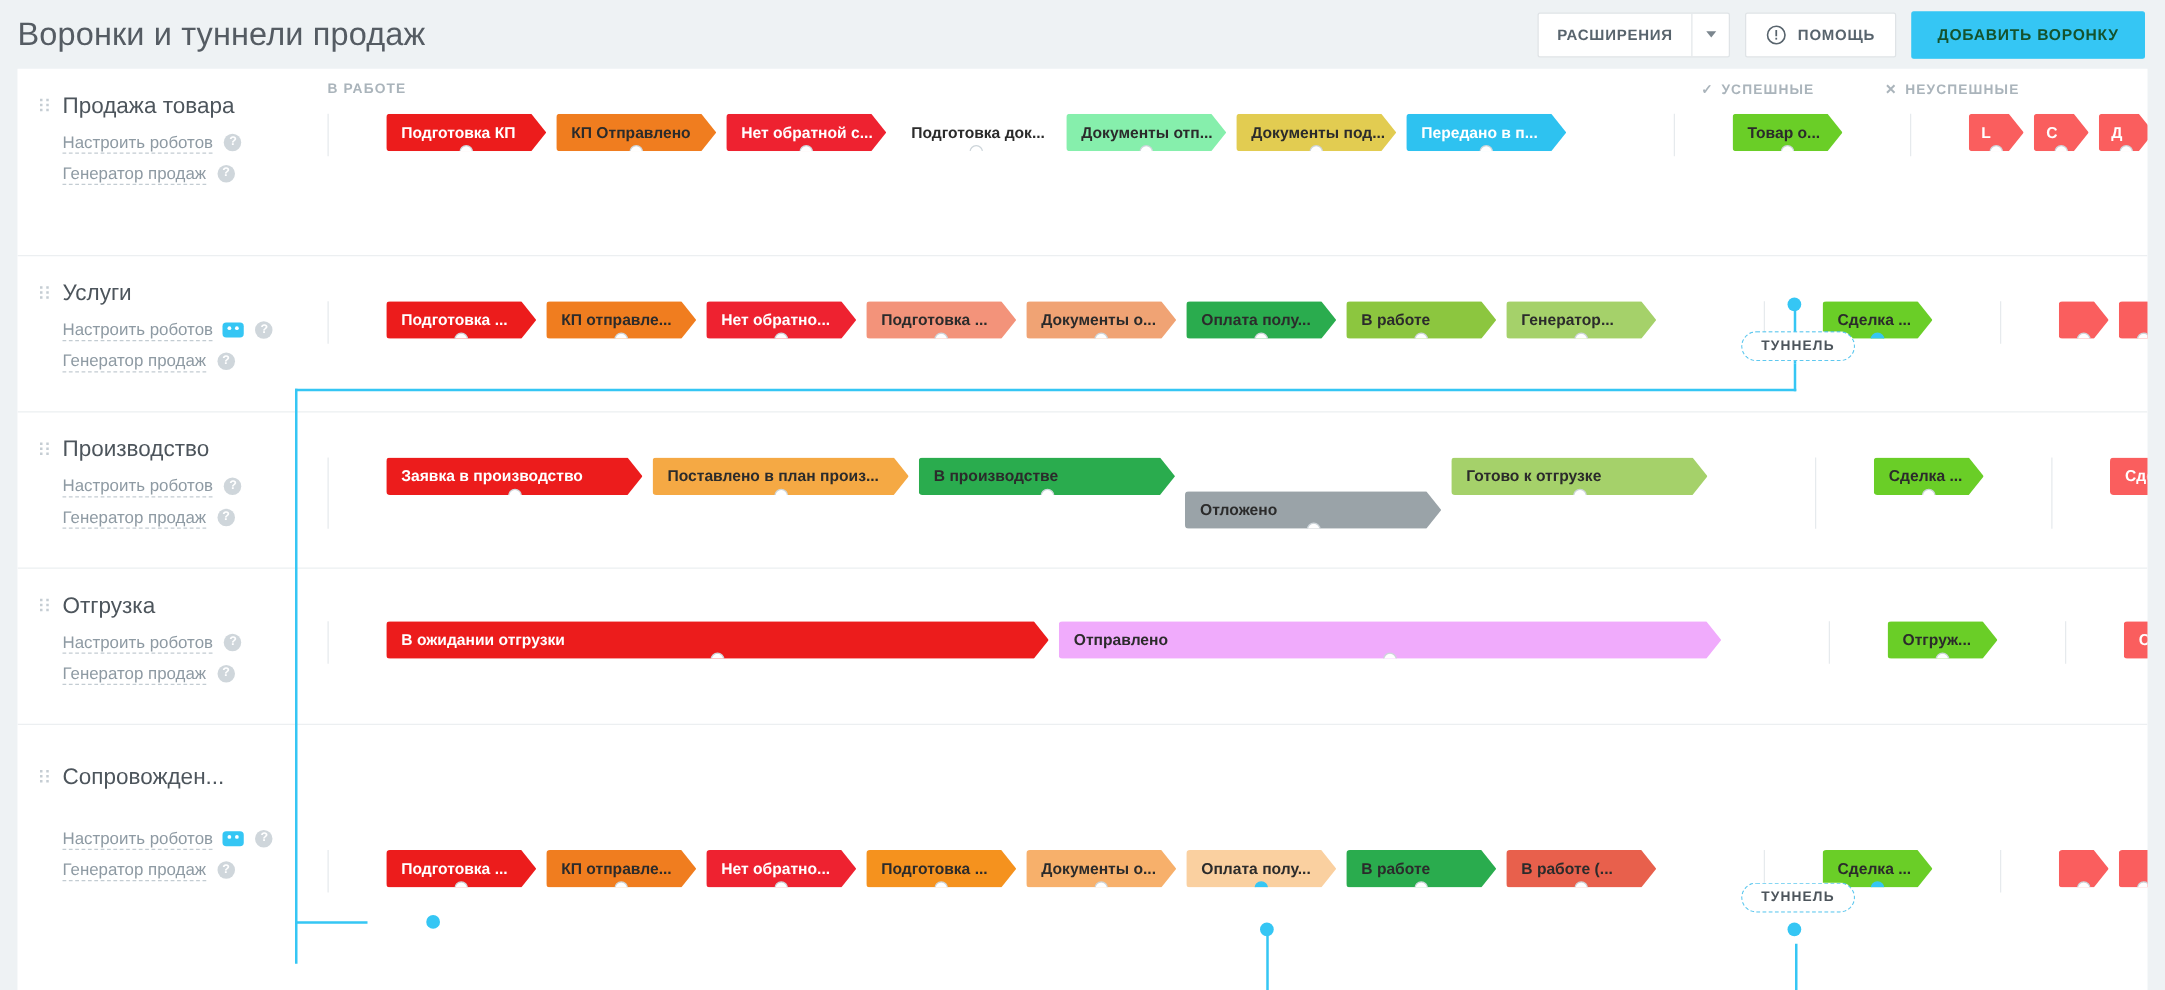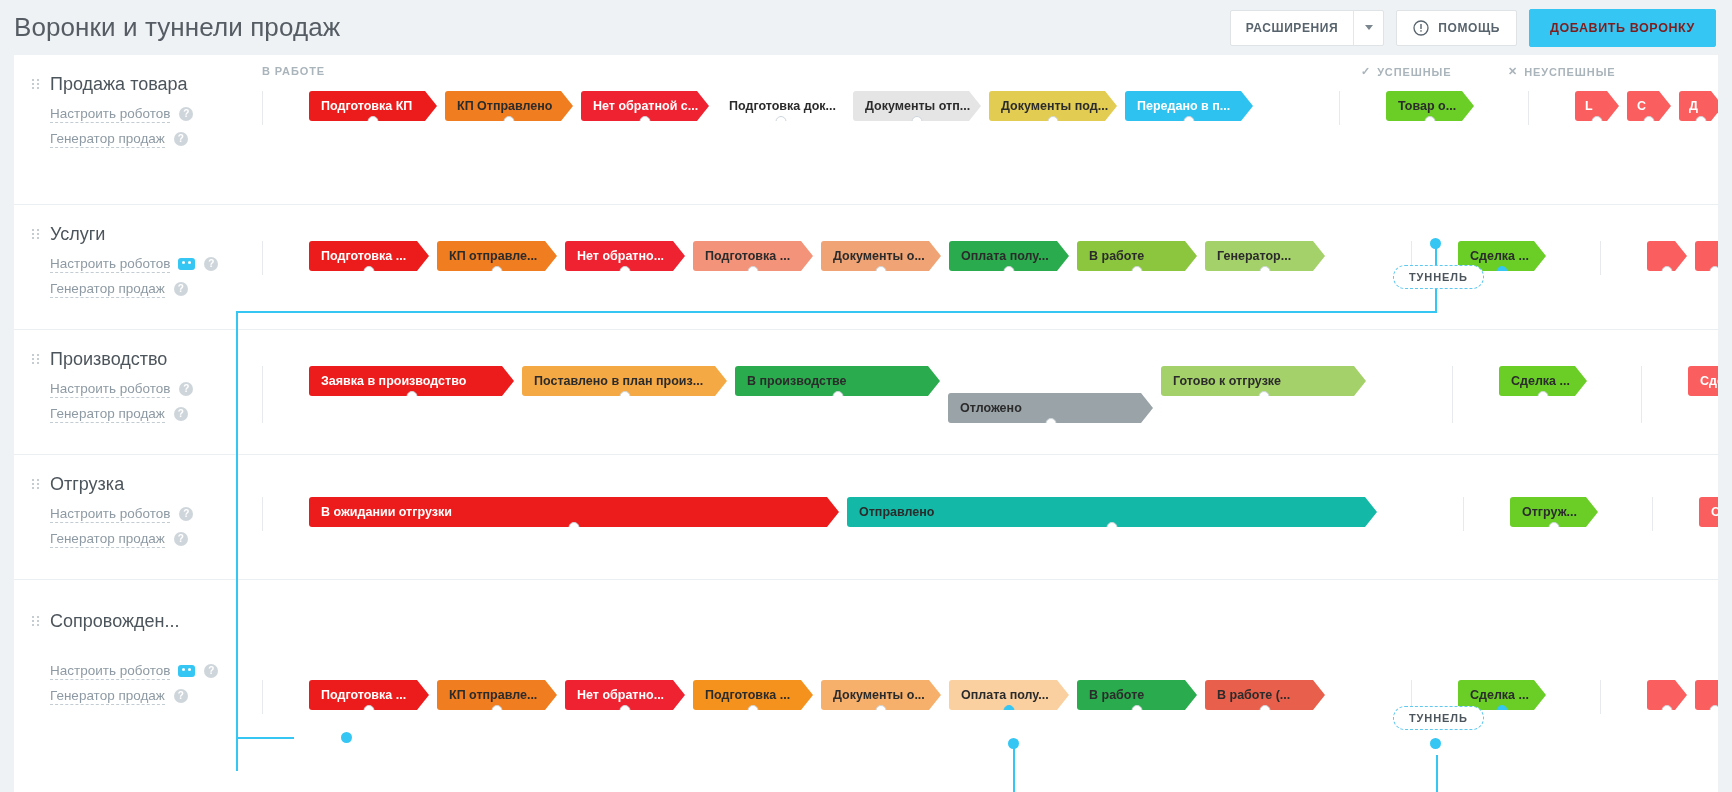--- a/index.html
+++ b/index.html
@@ -32,21 +32,21 @@
     width:30px; height:34px; border-left:1px solid #e3e7ea;
     display:flex; align-items:center; justify-content:center;
   }
   .caret i {
     display:block; width:0; height:0;
     border-left:4px solid transparent; border-right:4px solid transparent;
     border-top:5px solid #7b868e;
   }
   .btn-help .ico { margin-right:9px; display:flex; }
   .btn-primary {
-    background:#35c6f4; border-color:#35c6f4; color:#7f1d1d; height:38px;
+    background:#35c6f4; border-color:#35c6f4; color:#14532d; height:38px;
     padding:0 20px; font-size:12.5px;
   }
   
   .board {
     position:relative; margin:0 14px; background:#fff;
     height:737px; overflow:hidden;
   }
   .funnel-row {
     position:relative; display:flex; align-items:flex-start;
     border-bottom:1px solid #eceff1;
@@ -206,21 +206,21 @@
                 <span class="dot"></span>
               </div>
               <div class="stage light" style="background: rgb(238, 34, 48); width: 128px;">
                 <span>Нет обратной с...</span>
                 <span class="dot"></span>
               </div>
               <div class="stage dark" style="width: 128px;">
                 <span>Подготовка док...</span>
                 <span class="dot"></span>
               </div>
-              <div class="stage dark" style="background: #e5e5e5; width: 128px;">
+              <div class="stage dark" style="background: #86efac; width: 128px;">
                 <span>Документы отп...</span>
                 <span class="dot"></span>
               </div>
               <div class="stage dark" style="background: rgb(226, 204, 81); width: 128px;">
                 <span>Документы под...</span>
                 <span class="dot"></span>
               </div>
               <div class="stage light" style="background: rgb(46, 194, 240); width: 128px;">
                 <span>Передано в п...</span>
                 <span class="dot"></span>
@@ -446,21 +446,21 @@
         </div>
         <div class="row-stages">
           <div class="col-head"></div>
           <div class="stage-line" style="margin-top: 6px;">
             <div class="divider"></div>
             <div class="group">
               <div class="stage light" style="background: rgb(236, 28, 28); width: 530px;">
                 <span>В ожидании отгрузки</span>
                 <span class="dot"></span>
               </div>
-              <div class="stage dark" style="background: #14b8a6; width: 530px;">
+              <div class="stage dark" style="background: #f0abfc; width: 530px;">
                 <span>Отправлено</span>
                 <span class="dot"></span>
               </div>
             </div>
             <div style="flex: 1 1 0%;"></div>
             <div class="divider"></div>
             <div class="group">
               <div class="stage dark" style="background: rgb(106, 206, 39); width: 88px;">
                 <span>Отгруж...</span>
                 <span class="dot"></span>

